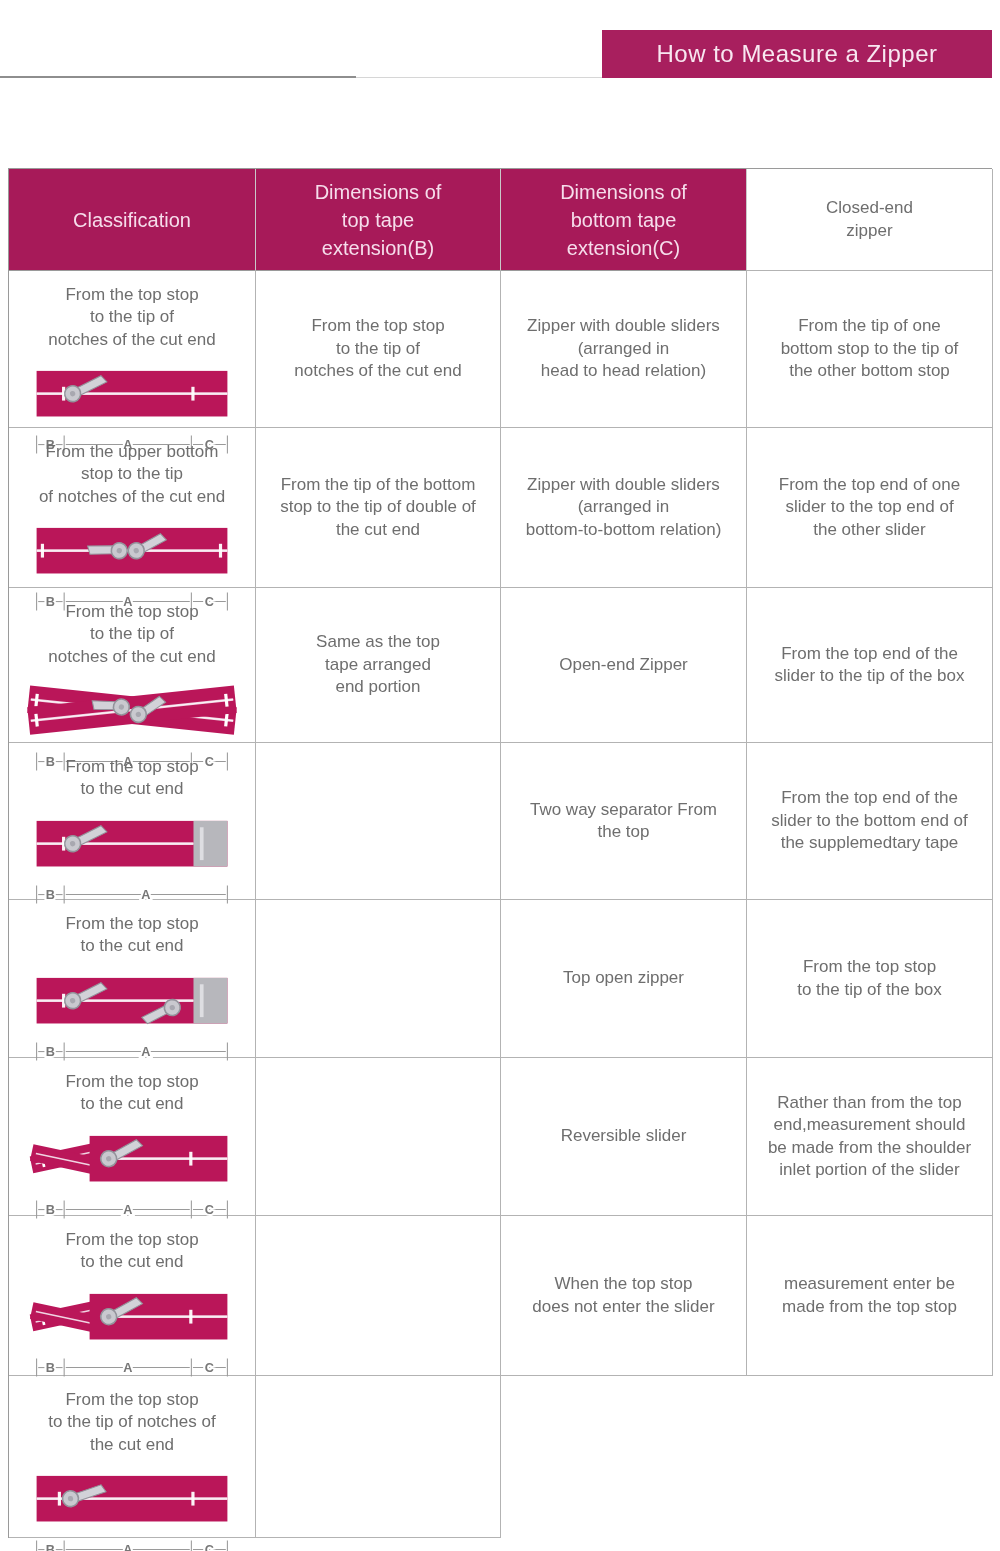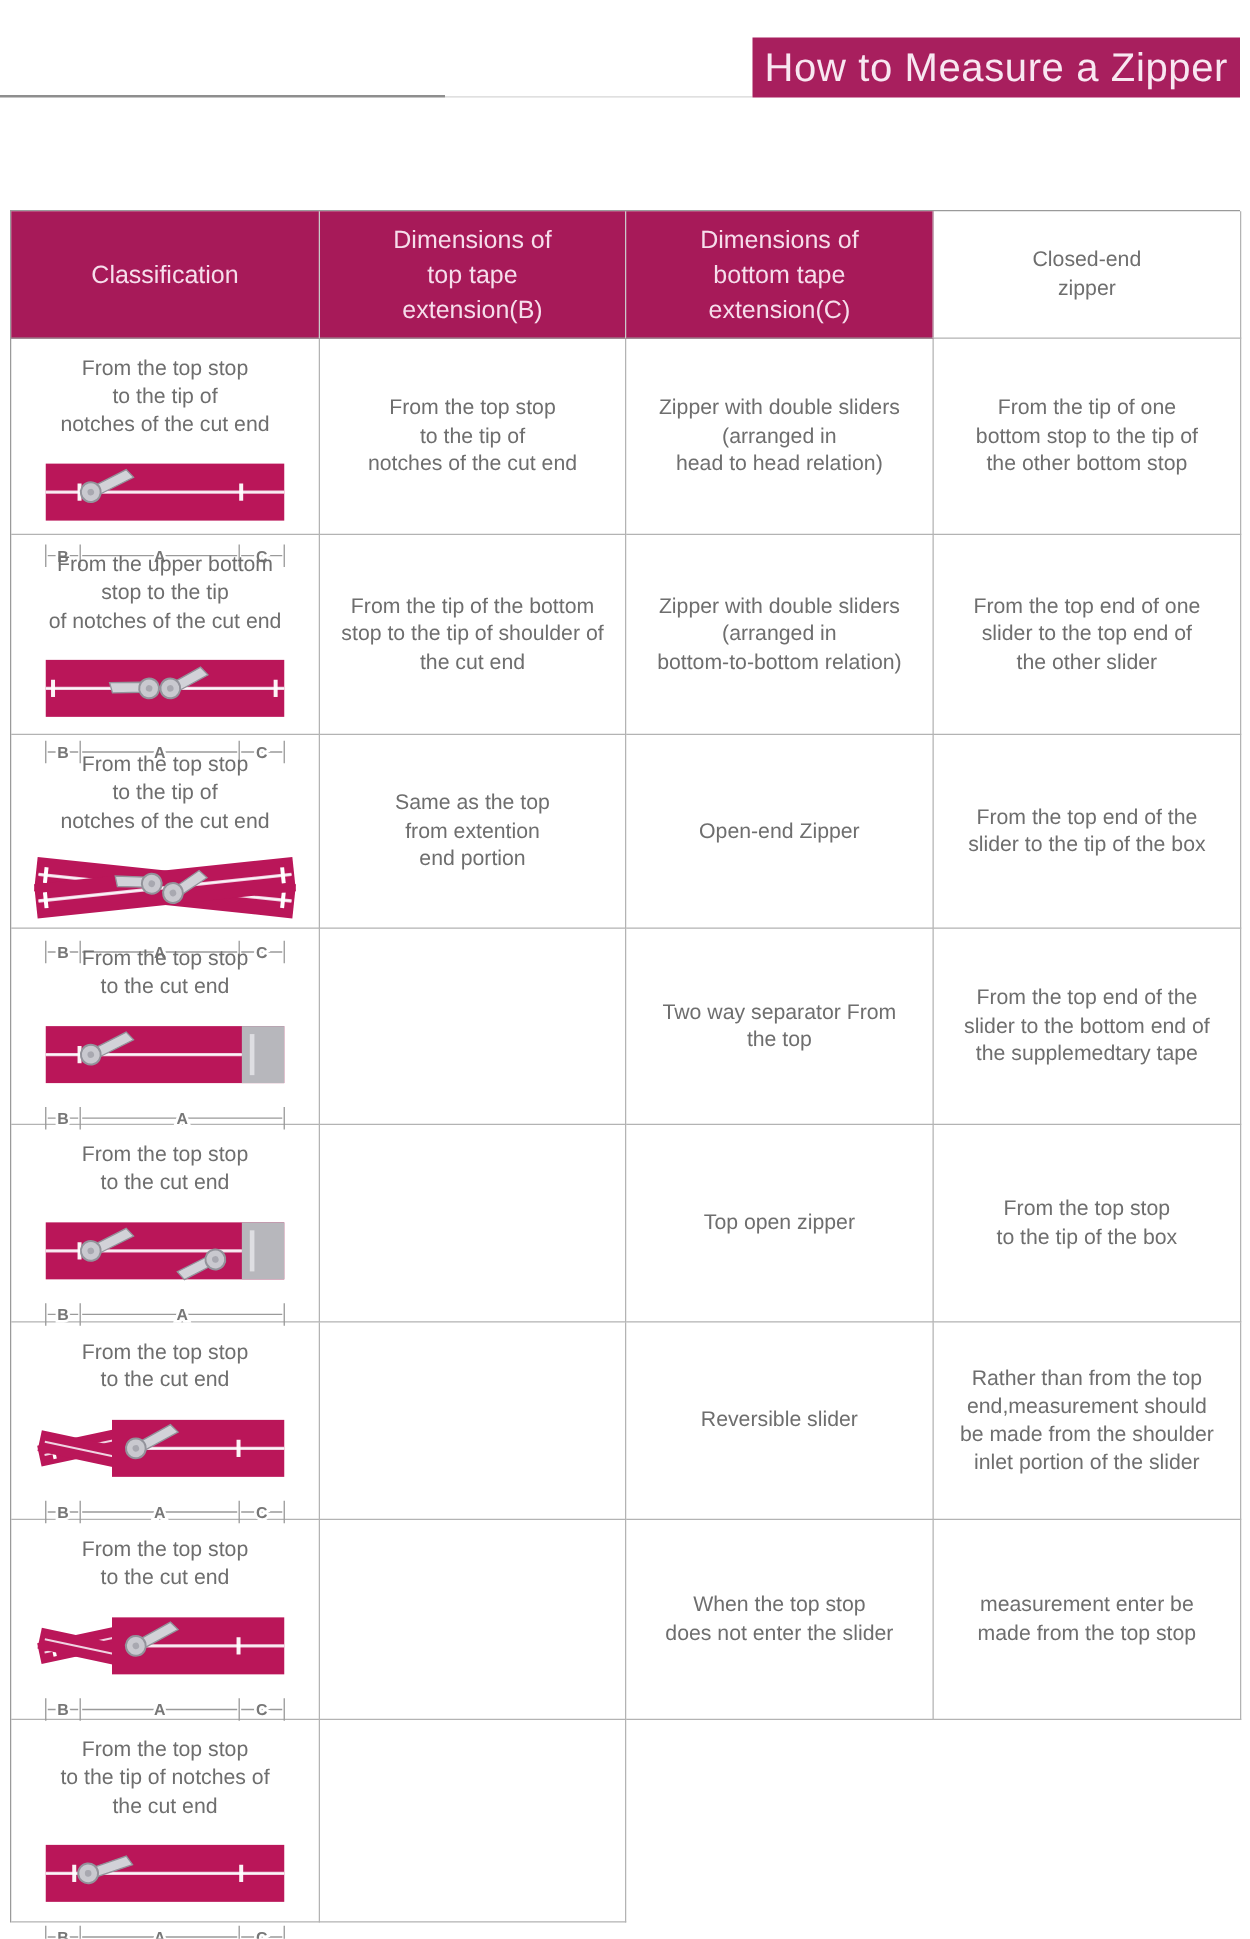--- a/index.html
+++ b/index.html
@@ -1,20 +1,20 @@
 <!DOCTYPE html>
 <html><head>
 <meta charset="utf-8">
 <style>
   html,body{margin:0;padding:0;background:#ffffff;}
   body{width:1000px;height:1551px;position:relative;font-family:"Liberation Sans",sans-serif;-webkit-font-smoothing:antialiased;}
   .top-rule{position:absolute;left:0;top:76px;width:356px;height:2px;background:#8e8e8e;}
   .top-rule-light{position:absolute;left:356px;top:77px;width:246px;height:1px;background:#d6d6d6;}
   .banner{position:absolute;left:602px;top:30px;width:390px;height:48px;background:#a81f5e;display:flex;align-items:center;justify-content:center;}
-  .banner span{color:#f8e7f1;font-size:32px;letter-spacing:.5px;}
+  .banner span{color:#f8e7f1;font-size:24px;letter-spacing:.5px;}
   .ztable{position:absolute;left:8px;top:168px;width:984px;display:grid;
     grid-template-columns:247px 245px 246px 246px;
     grid-template-rows:102px 157px 160px 155px 157px 158px 158px 160px 162px;
     border-top:1px solid #9a9a9a;border-left:1px solid #9a9a9a;box-sizing:border-box;background:#fff;}
   .cell{border-right:1px solid #b3b3b3;border-bottom:1px solid #b3b3b3;box-sizing:border-box;
     display:flex;flex-direction:column;align-items:center;justify-content:center;
     text-align:center;color:#6e6e6e;font-size:17px;line-height:1.32;white-space:pre-line;padding:18px 10px;}
   .hcell{background:#a71a59;color:#f6ddeb;font-size:20px;line-height:1.4;border-right:1px solid #c9c9c9;border-bottom:1px solid #9a9a9a;}
   .c-diag{justify-content:flex-start;padding-top:13px;}
   .cap{white-space:pre-line;}
@@ -104,21 +104,21 @@
           <line x1="190" y1="76" x2="190" y2="93" stroke="#9a9a9a" stroke-width="1"></line>
           <line x1="11.5" y1="84.5" x2="34.5" y2="84.5" stroke="#9a9a9a" stroke-width="1"></line>
           <text x="23" y="89" text-anchor="middle" font-size="12" font-weight="bold" fill="#777777" stroke="#ffffff" stroke-width="4" paint-order="stroke">B</text>
           <line x1="37.5" y1="84.5" x2="154.5" y2="84.5" stroke="#9a9a9a" stroke-width="1"></line>
           <text x="96" y="89" text-anchor="middle" font-size="12" font-weight="bold" fill="#777777" stroke="#ffffff" stroke-width="4" paint-order="stroke">A</text>
           <line x1="157.5" y1="84.5" x2="188.5" y2="84.5" stroke="#9a9a9a" stroke-width="1"></line>
           <text x="173" y="89" text-anchor="middle" font-size="12" font-weight="bold" fill="#777777" stroke="#ffffff" stroke-width="4" paint-order="stroke">C</text>
         </svg></div>
   </div>
   <div class="cell">From the tip of the bottom
-stop to the tip of shoulder of
+stop to the tip of double of
 the cut end</div>
 
   <div class="cell">Zipper with double sliders
 (arranged in
 bottom-to-bottom relation)</div>
   <div class="cell">From the top end of one
 slider to the top end of
 the other slider</div>
   <div class="cell c-diag">
     <div class="cap">From the top stop
@@ -155,21 +155,21 @@
           <line x1="190" y1="76" x2="190" y2="93" stroke="#9a9a9a" stroke-width="1"></line>
           <line x1="11.5" y1="84.5" x2="34.5" y2="84.5" stroke="#9a9a9a" stroke-width="1"></line>
           <text x="23" y="89" text-anchor="middle" font-size="12" font-weight="bold" fill="#777777" stroke="#ffffff" stroke-width="4" paint-order="stroke">B</text>
           <line x1="37.5" y1="84.5" x2="154.5" y2="84.5" stroke="#9a9a9a" stroke-width="1"></line>
           <text x="96" y="89" text-anchor="middle" font-size="12" font-weight="bold" fill="#777777" stroke="#ffffff" stroke-width="4" paint-order="stroke">A</text>
           <line x1="157.5" y1="84.5" x2="188.5" y2="84.5" stroke="#9a9a9a" stroke-width="1"></line>
           <text x="173" y="89" text-anchor="middle" font-size="12" font-weight="bold" fill="#777777" stroke="#ffffff" stroke-width="4" paint-order="stroke">C</text>
         </svg></div>
   </div>
   <div class="cell">Same as the top
-from extention
+tape arranged
 end portion</div>
 
   <div class="cell">Open-end Zipper</div>
   <div class="cell">From the top end of the
 slider to the tip of the box</div>
   <div class="cell c-diag">
     <div class="cap">From the top stop
 to the cut end</div>
     <div class="diagram"><svg viewBox="0 0 200 100" width="212" height="106" xmlns="http://www.w3.org/2000/svg">
           <rect x="10" y="15" width="180" height="43" fill="#ba1659"></rect>

